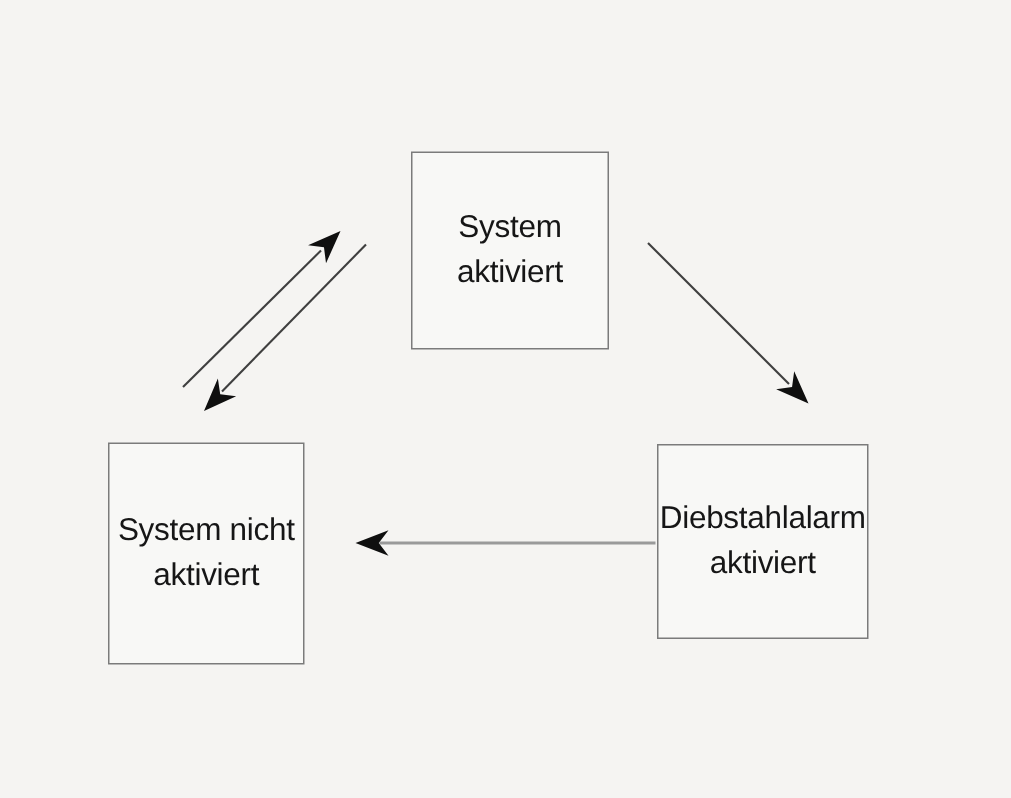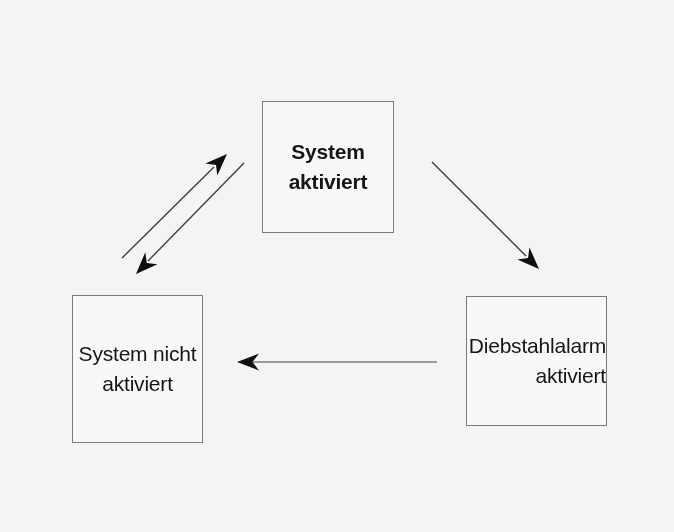--- a/index.html
+++ b/index.html
@@ -32,23 +32,23 @@
     justify-content: center;
     text-align: center;
   }
   .state-box .label-line {
     font-size: 21px;
     line-height: 30px;
     color: #161616;
     white-space: nowrap;
     letter-spacing: -0.2px;
   }
-  .box-top    { left: 262px; top: 101px; width: 132px; height: 132px; font-weight: bold; }
+  .box-top    { left: 274px; top: 101px; width: 132px; height: 132px; }
   .box-left   { left: 72px;  top: 295px; width: 131px; height: 148px; }
-  .box-right  { left: 466px; top: 296px; width: 141px; height: 130px; align-items: flex-end; }
+  .box-right  { left: 438px; top: 296px; width: 141px; height: 130px; }
 
   .edge-line {
     stroke: #3f3f3f;
     stroke-width: 1.4;
     fill: none;
   }
   .edge-line-light {
     stroke: #9a9a9a;
     stroke-width: 2;
     fill: none;

